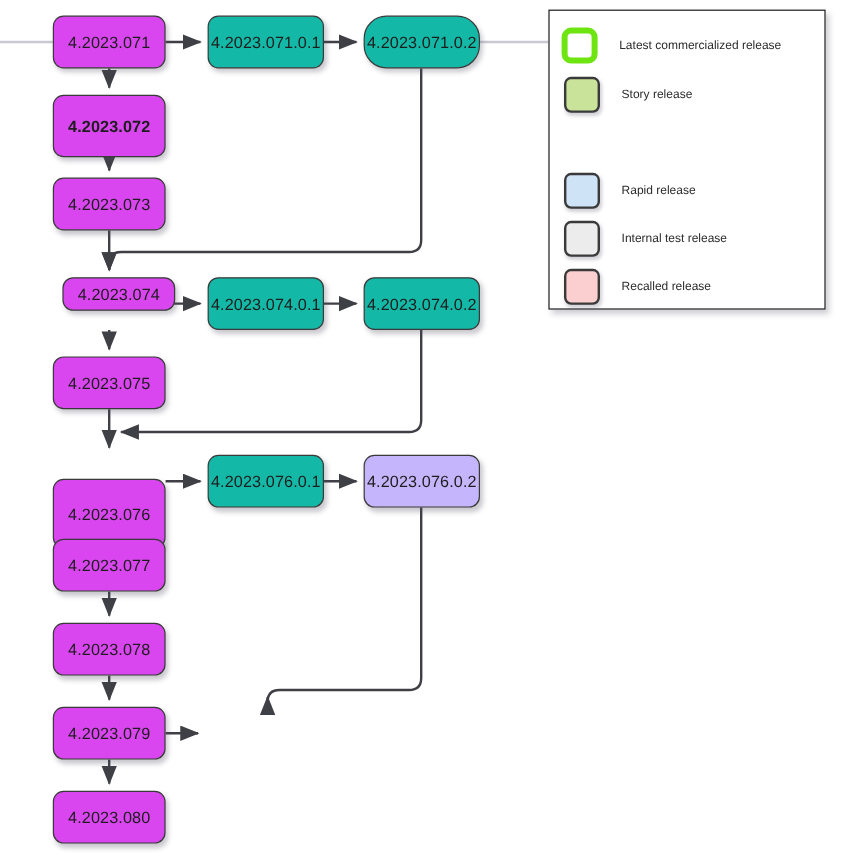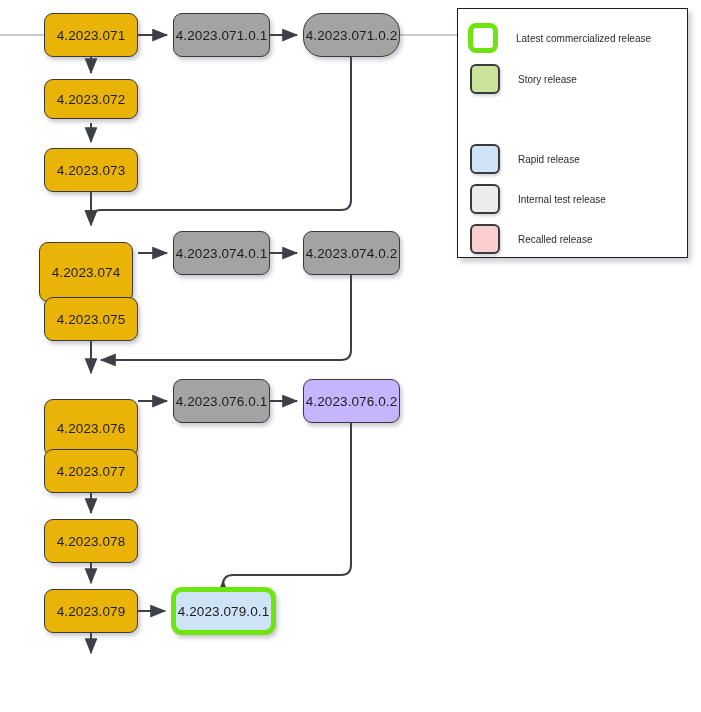--- a/index.html
+++ b/index.html
@@ -22,22 +22,22 @@
     border:1.6px solid #3a3a3a;
     border-radius:9px;
     display:flex;align-items:center;justify-content:center;
     font-size:13.5px;
     color:#1d1d1d;
     letter-spacing:.1px;
     white-space:nowrap;
     box-shadow:2px 3px 4px rgba(80,80,100,.32);
     background:#c9e49a;
   }
-  .node.story{background:#eab308;}
-  .node.rapid{background:#a3a3a3;}
+  .node.story{background:#d946ef;}
+  .node.rapid{background:#14b8a6;}
   .node.internal{background:#c4b5fd;}
   .node.latest{
     border:5px solid #6ee511;
     border-radius:11px;
     background:#cfe3f7;
     box-shadow:2px 3px 4px rgba(80,80,100,.32);
   }
 
   
   #legend{
@@ -112,39 +112,39 @@
       <path d="M351,275 L351,350 Q351,360 341,360 L101,360" marker-end="url(#ah)"></path>
 
       <path d="M351,423 L351,565 Q351,575 341,575 L233,575 Q223,575 223,585 L223,581" marker-end="url(#ah)"></path>
     </g>
   </svg>
 
   <div class="node story" style="left:44px;top:13px;width:94px;height:44px;">4.2023.071</div>
   <div class="node rapid" style="left:173px;top:13px;width:97px;height:44px;">4.2023.071.0.1</div>
   <div class="node rapid" style="left:303px;top:13px;width:97px;height:44px;border-radius:19px;">4.2023.071.0.2</div>
 
-  <div class="node story" style="left:44px;top:79px;width:94px;height:40px;">4.2023.072</div>
+  <div class="node story" style="left:44px;top:79px;width:94px;height:52px;font-weight:bold;">4.2023.072</div>
   <div class="node story" style="left:44px;top:148px;width:94px;height:44px;">4.2023.073</div>
 
-  <div class="node story" style="left:39px;top:231px;width:94px;height:60px;margin-top:11px;">4.2023.074</div>
+  <div class="node story" style="left:52px;top:231px;width:94px;height:28px;">4.2023.074</div>
   <div class="node rapid" style="left:173px;top:231px;width:97px;height:44px;">4.2023.074.0.1</div>
   <div class="node rapid" style="left:303px;top:231px;width:97px;height:44px;">4.2023.074.0.2</div>
 
   <div class="node story" style="left:44px;top:297px;width:94px;height:44px;">4.2023.075</div>
 
   <div class="node story" style="left:44px;top:379px;width:94px;height:58px;margin-top:20px;">4.2023.076</div>
   <div class="node rapid" style="left:173px;top:379px;width:97px;height:44px;">4.2023.076.0.1</div>
   <div class="node internal" style="left:303px;top:379px;width:97px;height:44px;">4.2023.076.0.2</div>
 
   <div class="node story" style="left:44px;top:449px;width:94px;height:44px;">4.2023.077</div>
   <div class="node story" style="left:44px;top:519px;width:94px;height:44px;">4.2023.078</div>
 
   <div class="node story" style="left:44px;top:589px;width:94px;height:44px;">4.2023.079</div>
-  <div class="node latest" style="left:171px;top:587px;width:105px;height:48px;">4.2023.079.0.1</div>
 
+  <div class="node story" style="left:44px;top:659px;width:94px;height:44px;">4.2023.080</div>
 
   <div id="legend" style="left:457px;top:8px;width:231px;height:250px;">
 
     <div class="legend-row" style="left:10px;top:14px;">
       <span class="swatch latest"></span>
       <span class="legend-label">Latest commercialized release</span>
     </div>
 
     <div class="legend-row" style="left:12px;top:55px;">
       <span class="swatch" style="background:#c9e49a;"></span>

